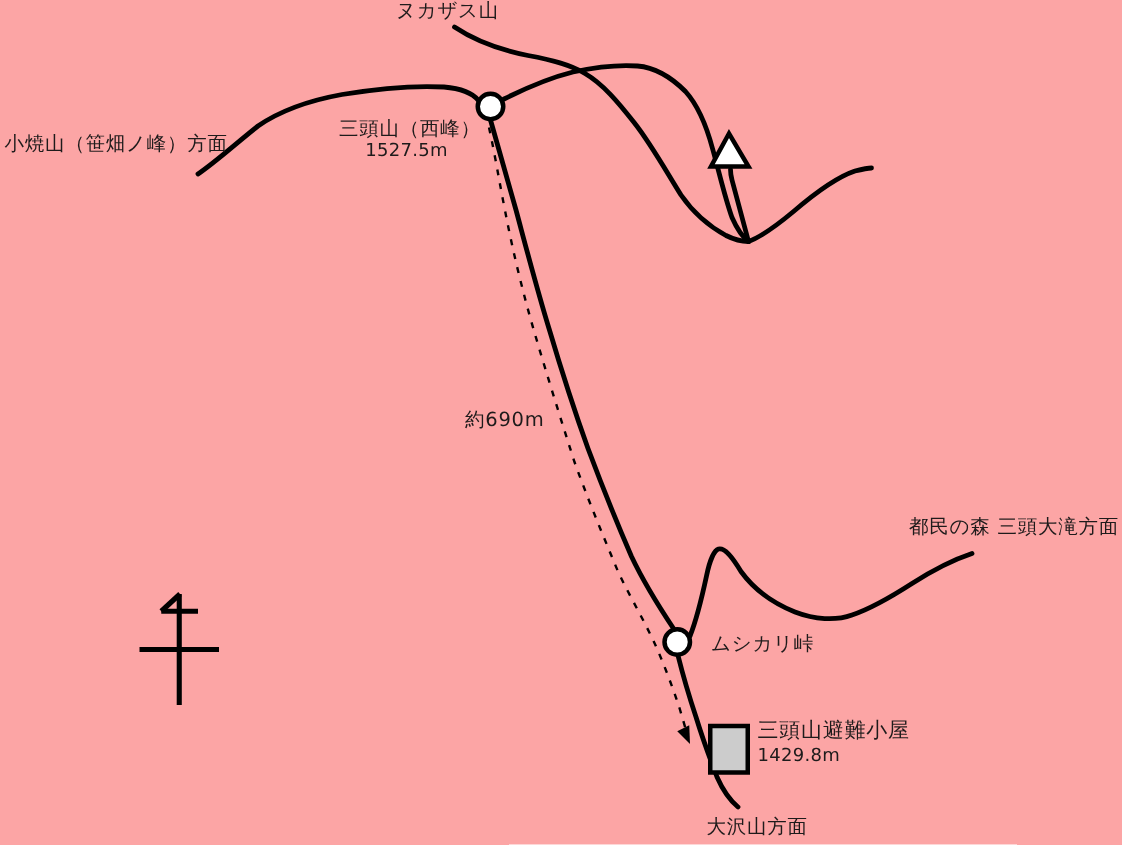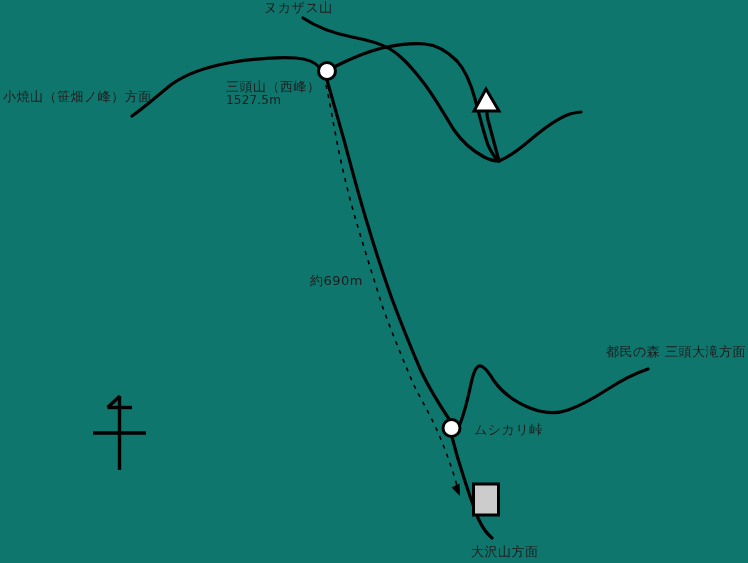--- a/index.html
+++ b/index.html
@@ -1,27 +1,27 @@
 <!DOCTYPE html>
 <html><head>
 <meta charset="utf-8">
 <style>
   html,body{margin:0;padding:0;background:#fff;}
   #stage{
-    position:relative;width:748px;height:563px;background:#0f766e;overflow:hidden;
+    position:relative;width:748px;height:563px;background:#fca5a5;overflow:hidden;
     font-family:"DejaVu Sans","Liberation Sans",sans-serif;
     color:#1e1b1b;
   }
   #map-svg{position:absolute;left:0;top:0;}
   .lbl{position:absolute;white-space:nowrap;line-height:1.1;letter-spacing:0.5px;}
   .f13{font-size:13px;}
   .f12{font-size:13px;}
   .f14{font-size:14px;}
   .elev{font-size:12px;letter-spacing:0.2px;}
-  .peak-west{width:92px;text-align:left;}
+  .peak-west{width:92px;text-align:center;}
   .peak-west .elev{margin-right:2px;}
   .peak-east .elev{margin-left:6px;}
   .hut-label .elev{margin-top:2px;}
   path,line{fill:none;stroke:#000;}
   .trail{stroke-width:3.2;stroke-linecap:round;}
   .dashed{stroke-width:1.6;stroke-dasharray:4 5.5;}
   .node{fill:#fff;stroke:#000;stroke-width:3;}
   .compass{stroke-width:3.4;stroke-linecap:butt;}
 </style>
 </head>
@@ -74,16 +74,20 @@
     <div class="elev">1527.5m</div>
   </div>
 
 
   <div class="lbl f13" style="left:310px;top:274px;">約690m</div>
 
   <div class="lbl f12" style="right:2px;top:345px;">都民の森 三頭大滝方面</div>
 
   <div class="lbl f13" style="left:446px;top:423px;margin-left:28px;">ムシカリ峠</div>
 
+  <div class="lbl hut-label" style="left:505px;top:480px;">
+    <div class="f14">三頭山避難小屋</div>
+    <div class="elev">1429.8m</div>
+  </div>
 
   <div class="lbl f13" style="left:471px;top:545px;text-align:right;">大沢山方面</div>
 
 </div>
 
 </body></html>

